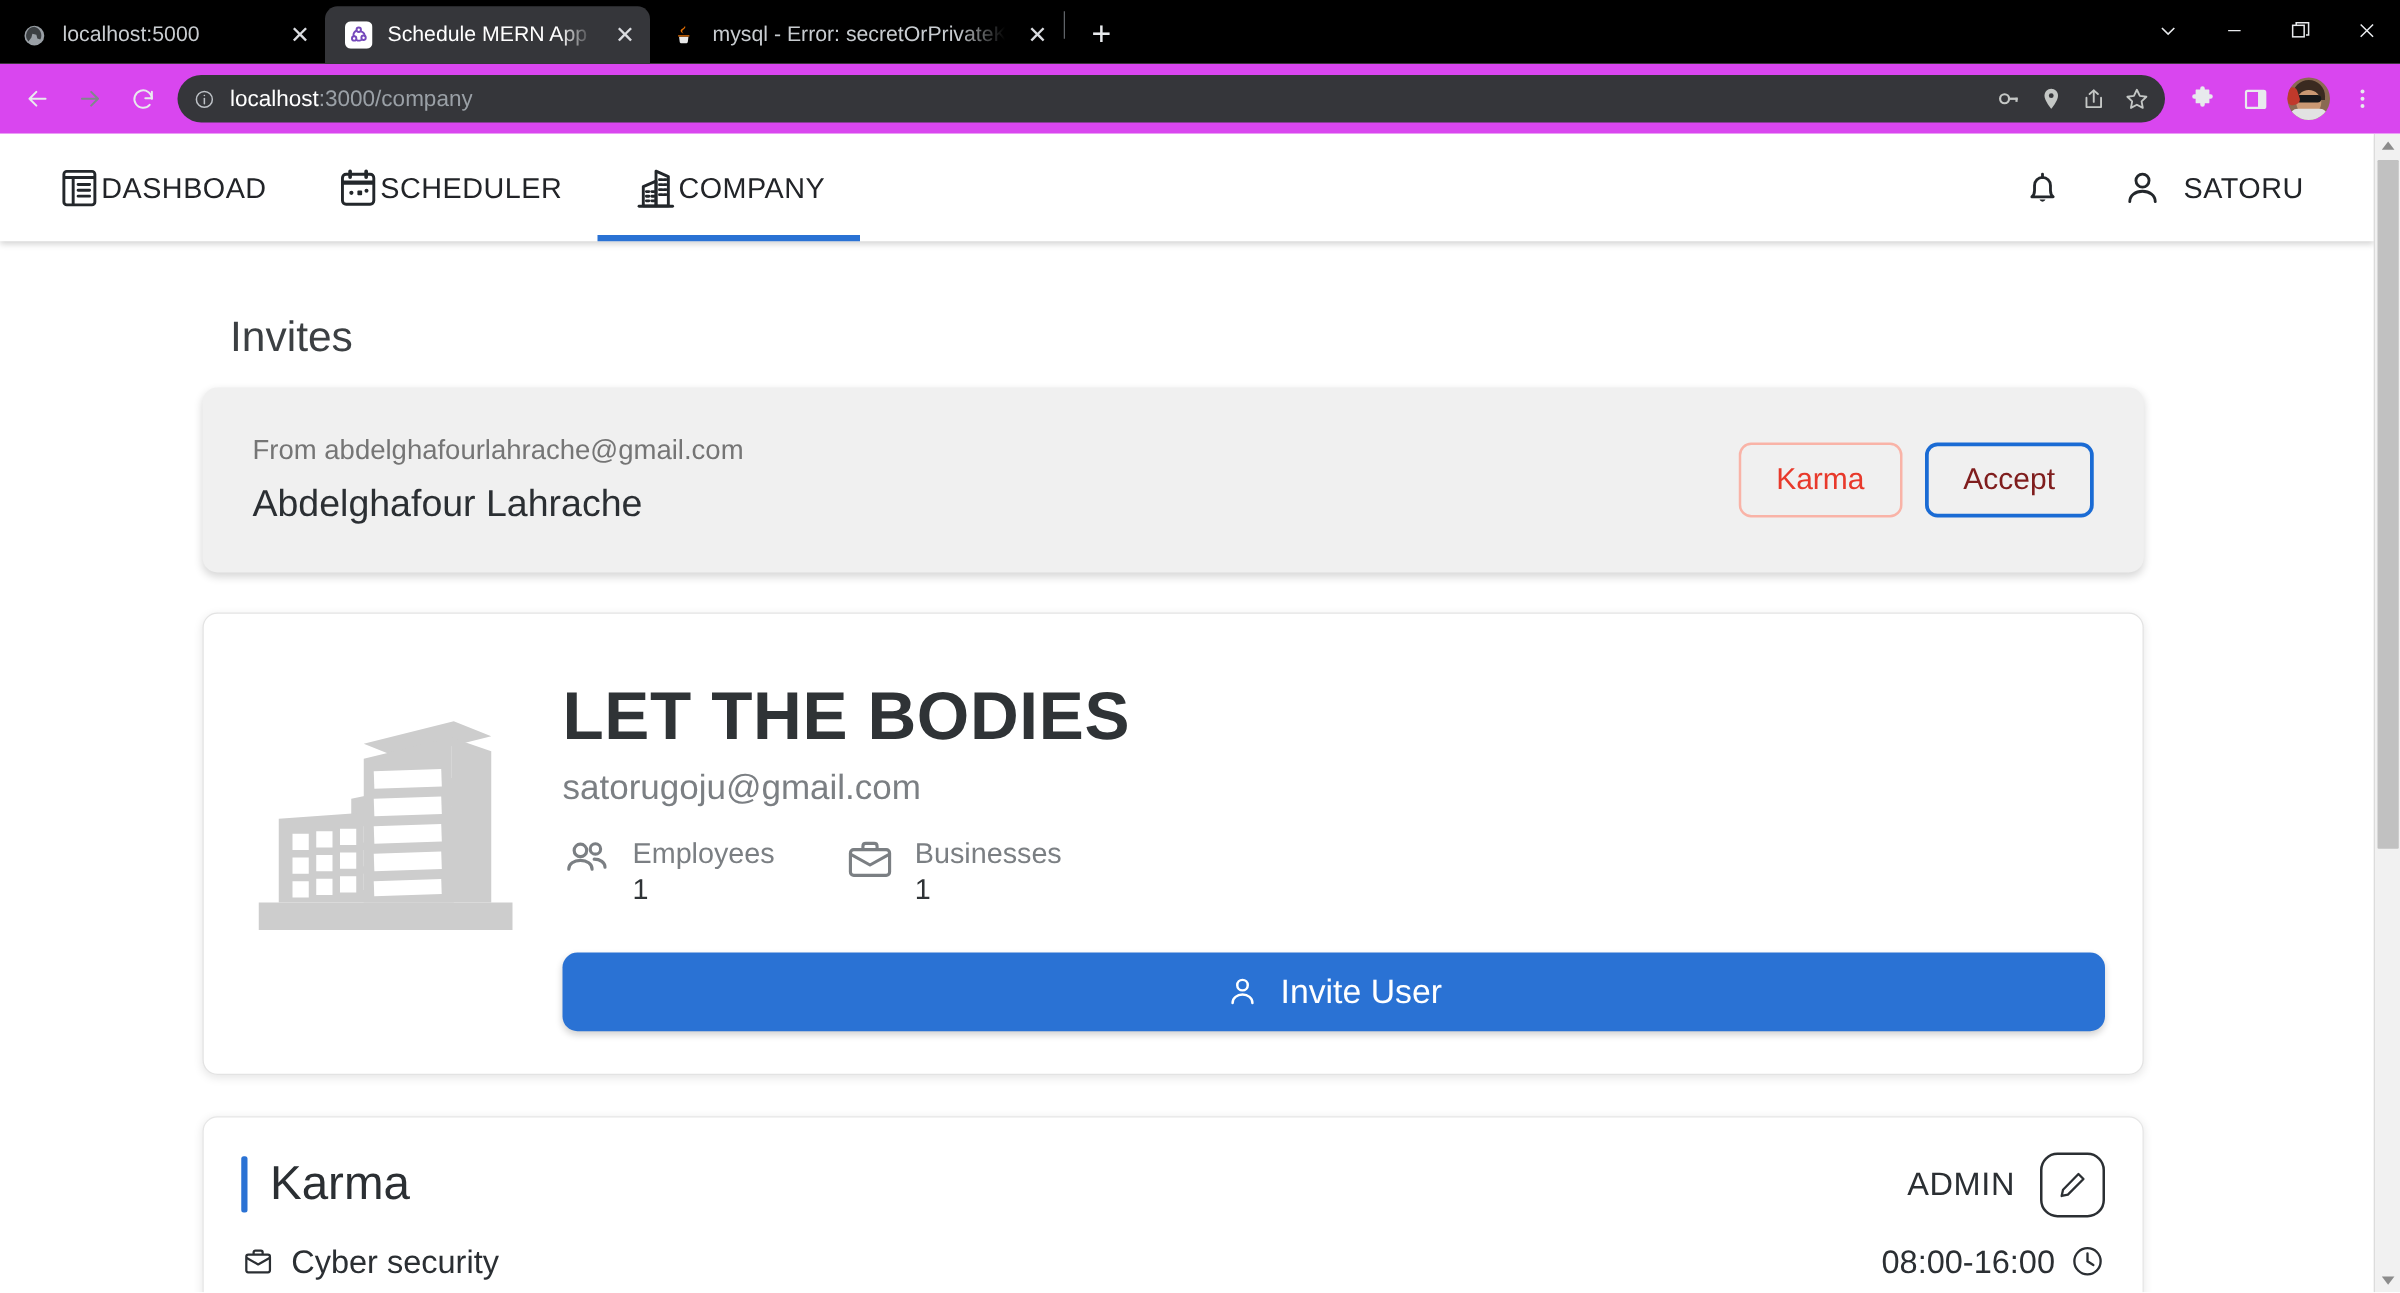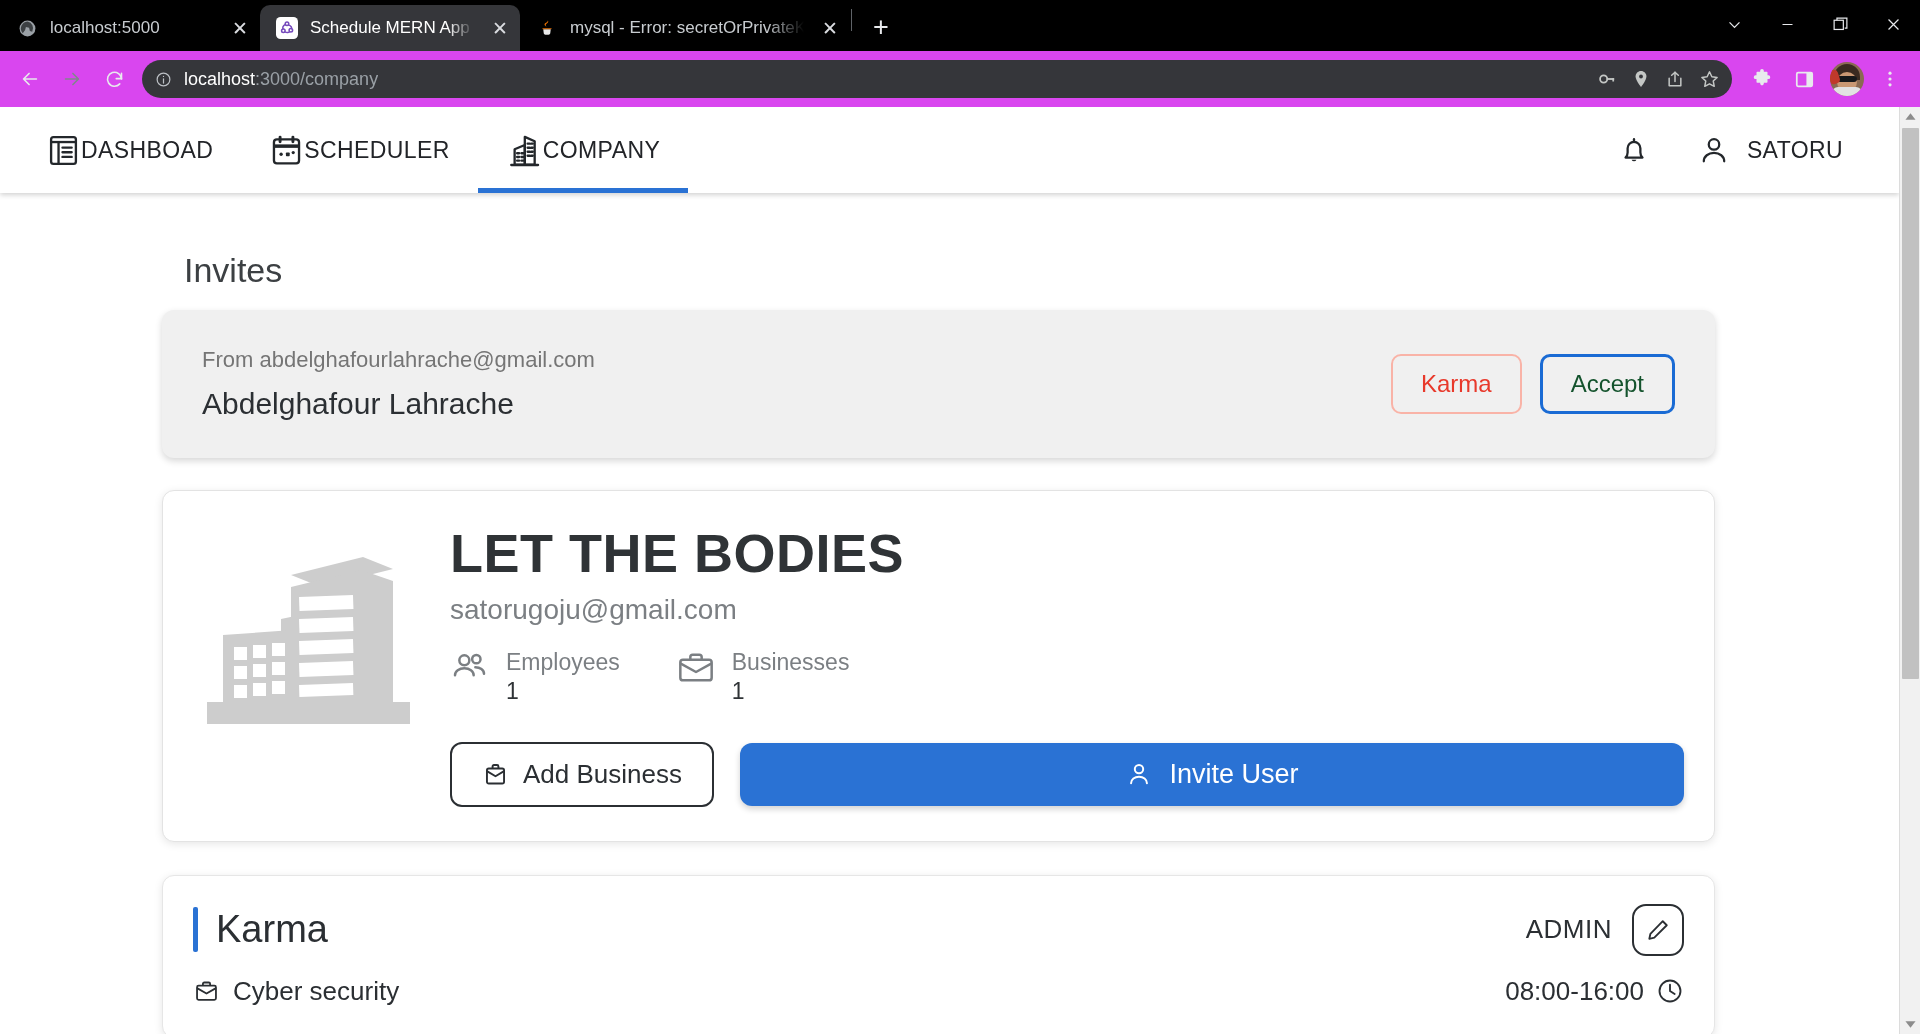--- a/index.html
+++ b/index.html
@@ -166,28 +166,28 @@
   }
   .invite-from { font-size: 22px; color: #757575; margin-bottom: 14px; }
   .invite-name { font-size: 30px; color: #2b2f33; }
   .invite-actions { margin-left: auto; display: flex; gap: 18px; }
   .btn-outline {
     padding: 13px 28px; border-radius: 10px; font-size: 24px;
     background: transparent; border: 2px solid; cursor: pointer;
     font-family: "Liberation Sans", sans-serif;
   }
   .btn-reject { color: #e8392b; border-color: #f9b3a7; }
-  .btn-accept { color: #14532d; border-color: #1a6bd4; border-width: 3px; }
+  .btn-accept { color: #7f1d1d; border-color: #1a6bd4; border-width: 3px; }
 
   .company-card {
     background: #ffffff; border: 1px solid #e3e3e3; border-radius: 12px;
     box-shadow: 0 2px 8px rgba(0,0,0,0.10);
     margin: 32px 184px 0 162px;
     display: flex; align-items: flex-start;
-    padding: 34px 30px 34px 30px; gap: 22px;
+    padding: 54px 30px 34px 30px; gap: 22px;
   }
   .building { width: 235px; flex: 0 0 235px; padding-top: 22px; }
   .co-body { flex: 1 1 auto; min-width: 0; }
   .co-name {
     font-size: 54px; font-weight: 700; color: #2f3336;
     letter-spacing: 0.5px; line-height: 1.06;
   }
   .co-email { font-size: 28px; color: #7b7f83; margin-top: 12px; }
   .co-stats { display: flex; gap: 56px; margin-top: 22px; align-items: flex-start; }
   .stat { display: flex; gap: 16px; align-items: flex-start; }
@@ -555,30 +555,20 @@
                   </svg>
                 </span>
                 <span class="stat-text">
                   <div class="stat-label">Businesses</div>
                   <div class="stat-value">1</div>
                 </span>
               </div>
             </div>
 
             <div class="co-actions">
-              <button class="btn-add">
-                <span>
-                  <svg width="27" height="27" viewBox="0 0 24 24" fill="none" stroke="#2b2f33" stroke-width="1.7" stroke-linejoin="round">
-                    <rect x="4.4" y="6.6" width="15.2" height="13.4" rx="1.6"></rect>
-                    <path d="M9.4 6.6V4.8c0-.7.5-1.2 1.2-1.2h2.8c.7 0 1.2.5 1.2 1.2v1.8"></path>
-                    <path d="M4.4 9L12 13.6 19.6 9"></path>
-                  </svg>
-                </span>
-                <span>Add Business</span>
-              </button>
 
               <button class="btn-invite">
                 <span>
                   <svg width="28" height="28" viewBox="0 0 24 24" fill="none" stroke="#ffffff" stroke-width="1.7">
                     <circle cx="12" cy="7.8" r="3.6"></circle>
                     <path d="M5.2 20c0-3.5 3.1-5.7 6.8-5.7s6.8 2.2 6.8 5.7" stroke-linecap="round"></path>
                   </svg>
                 </span>
                 <span>Invite User</span>
               </button>

